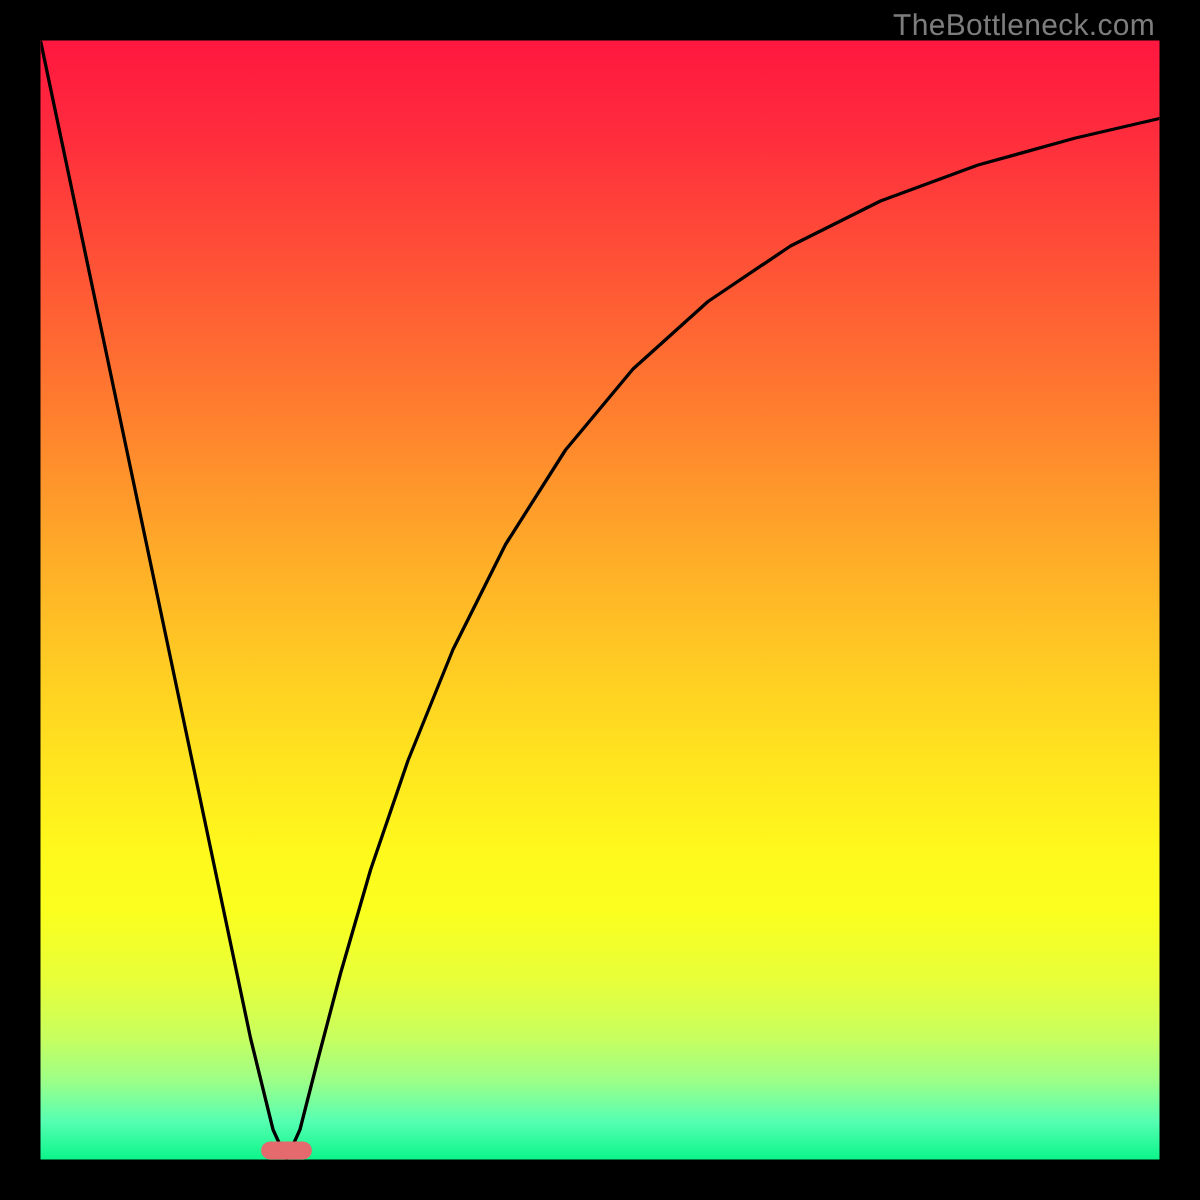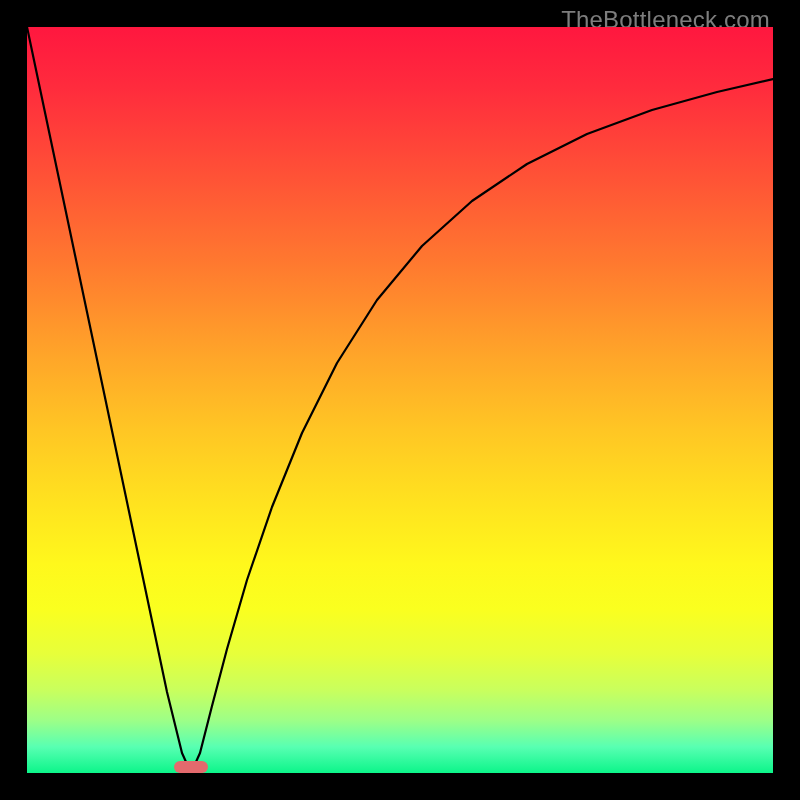--- a/index.html
+++ b/index.html
@@ -31,21 +31,21 @@
       #9cff88 93%,
       #58ffb2 96.5%,
       #0cf58a 100%
     );
   }
   .watermark {
     position: absolute;
     top: 6px;
     right: 30px;
     color: #7d7d7d;
-    font-size: 24px;
+    font-size: 20px;
     font-weight: 500;
     letter-spacing: 0.2px;
   }
   .marker {
     position: absolute;
     width: 34px;
     height: 12px;
     background: #e46a6d;
     border-radius: 6px;
     left: 164px;

